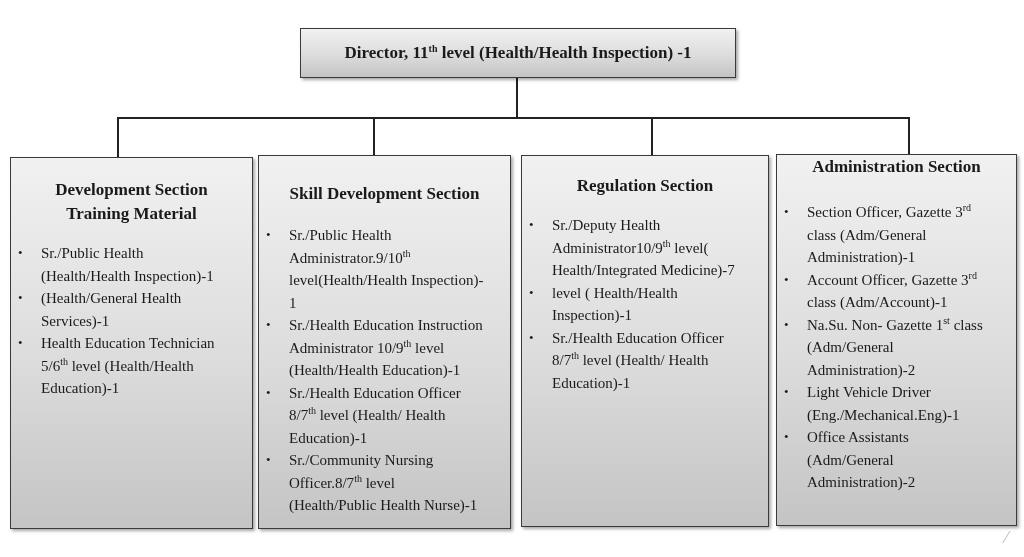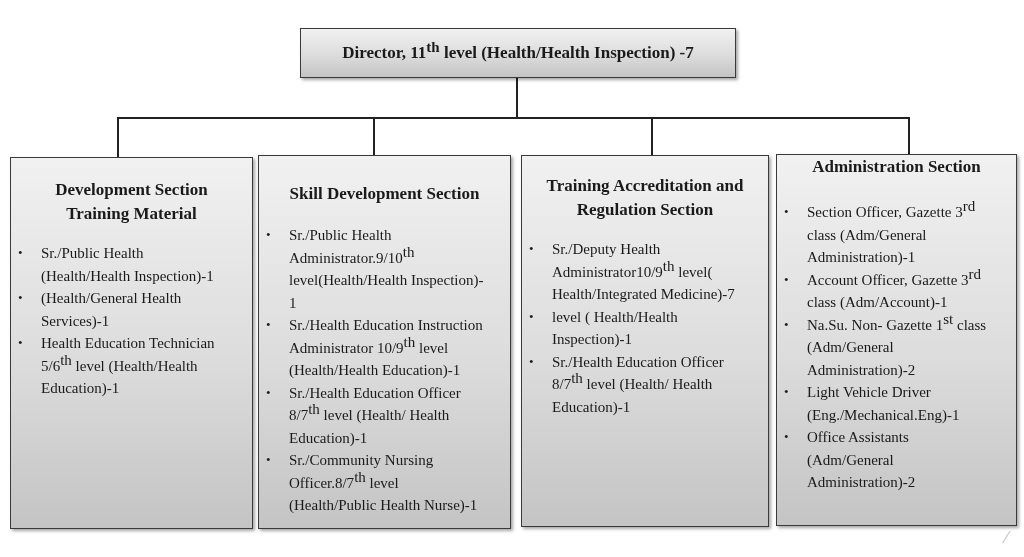--- a/index.html
+++ b/index.html
@@ -23,38 +23,38 @@
       font-weight: bold; font-size: 17px; text-align: center; line-height: 24px;
       margin: 0; padding: 0 6px;
     }
     .items { list-style: none; margin: 0; padding: 0; }
     .item {
       position: relative; font-size: 15px; line-height: 22.5px; padding-left: 30px; padding-right: 4px;
     }
     .bullet {
       position: absolute; left: 7px; top: 0; font-size: 13px; line-height: 22.5px;
     }
-    sup { font-size: 15px; line-height: 0; vertical-align: 6px; }
+    sup { font-size: 10px; line-height: 0; vertical-align: 6px; }
     .corner-mark {
       position: absolute; left: 1005px; top: 528px; width: 16px; height: 16px;
       color: #c8c8c8; font-size: 16px; font-family: "DejaVu Sans", sans-serif;
     }
   </style>
 </head>
 <body>
 
 <div class="line" style="left:516px;top:78px;width:1.5px;height:40px;"></div>
 <div class="line" style="left:117px;top:117px;width:792px;height:1.5px;"></div>
 <div class="line" style="left:117px;top:117px;width:1.5px;height:40px;"></div>
 <div class="line" style="left:373px;top:117px;width:1.5px;height:38px;"></div>
 <div class="line" style="left:651px;top:117px;width:1.5px;height:38px;"></div>
 <div class="line" style="left:908px;top:117px;width:1.5px;height:37px;"></div>
 
 <div class="box director">
-  <span><span>Director, 11</span><sup>th</sup><span> level (Health/Health Inspection) -7</span></span>
+  <span><span>Director, 11</span><sup>th</sup><span> level (Health/Health Inspection) -1</span></span>
 </div>
 
 <div class="box section" style="left: 10px; top: 157px; width: 243px; height: 372px; padding-top: 20px;">
     <div class="section-title">
       <div>Development Section</div>
       <div>Training Material</div>
     </div>
     <ul class="items" style="margin-top: 16px;">
       <li class="item">
         <span class="bullet">•</span>
@@ -101,21 +101,20 @@
       <li class="item">
         <span class="bullet">•</span>
         <div>Sr./Community Nursing</div>
         <div>Officer.8/7<sup>th</sup> level</div>
         <div>(Health/Public Health Nurse)-1</div>
       </li>
     </ul>
   </div>
 <div class="box section" style="left: 521px; top: 155px; width: 248px; height: 372px; padding-top: 18px;">
     <div class="section-title">
-      <div>Training Accreditation and</div>
       <div>Regulation Section</div>
     </div>
     <ul class="items" style="margin-top: 16px;">
       <li class="item">
         <span class="bullet">•</span>
         <div>Sr./Deputy Health</div>
         <div>Administrator10/9<sup>th</sup> level(</div>
         <div>Health/Integrated Medicine)-7</div>
       </li>
       <li class="item">

